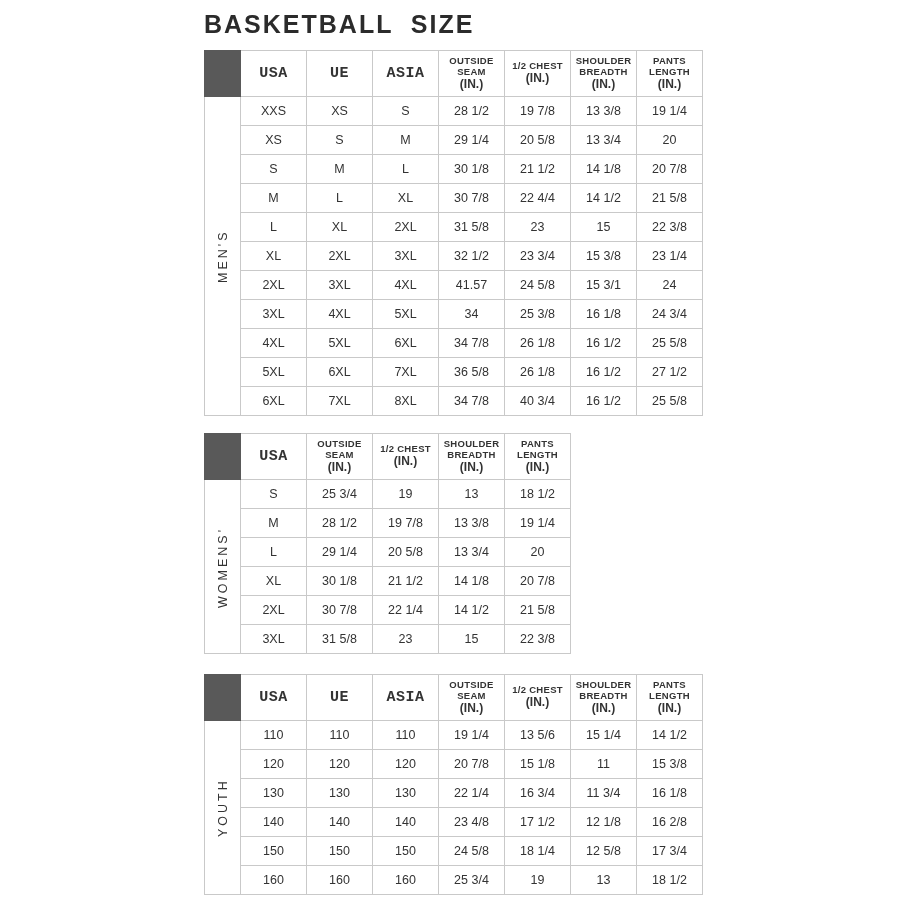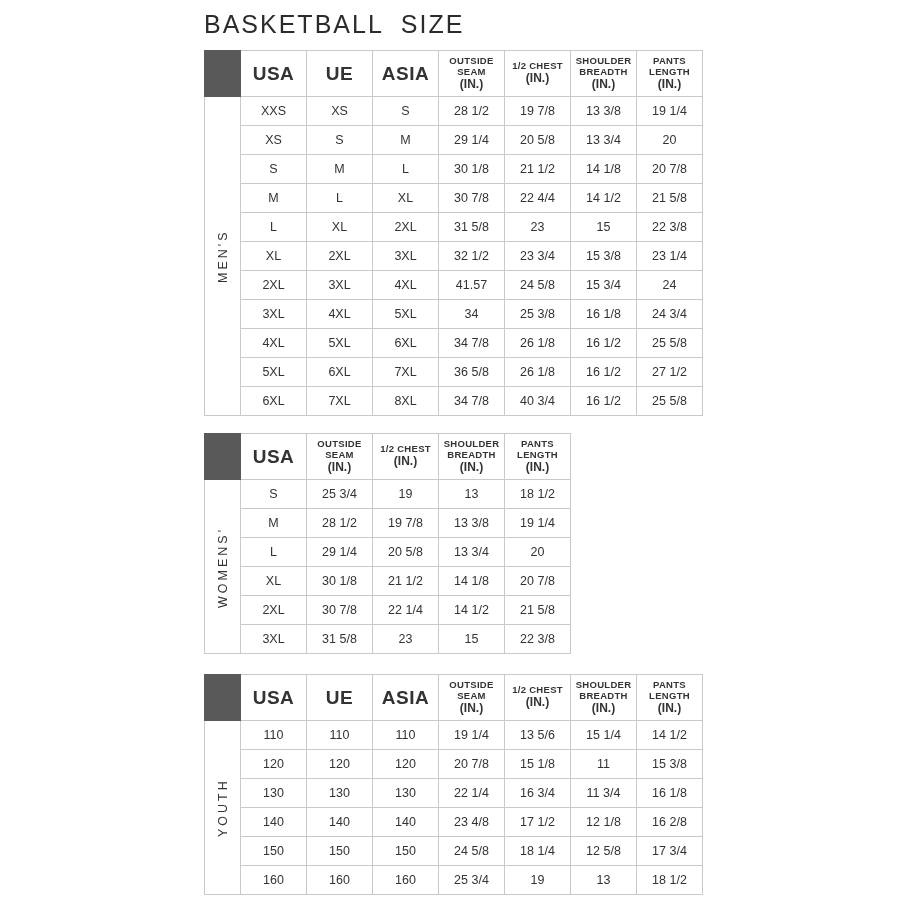--- a/index.html
+++ b/index.html
@@ -19,21 +19,21 @@
     position: relative;
     width: 900px;
     height: 900px;
     box-sizing: border-box;
   }
   .title {
     position: absolute;
     left: 204px;
     top: 10px;
     font-size: 25px;
-    font-weight: normal;
+    font-weight: bold;
     letter-spacing: 2px;
     color: #2b2b2b;
     font-family: "Liberation Sans", sans-serif;
     white-space: pre;
   }
 
   table.size-table {
     border-collapse: collapse;
     table-layout: fixed;
     position: absolute;
@@ -52,22 +52,23 @@
     color: #ffffff;
     font-weight: bold;
     border: 1px solid #595959;
     line-height: 1.15;
   }
   thead th.blank {
     background: #595959;
     border: 1px solid #595959;
   }
   th .big {
-    font-size: 19px;
+    font-size: 15px;
     letter-spacing: 0.5px;
+    font-family: Liberation Mono, monospace;
   }
   th .small {
     font-size: 9.5px;
     letter-spacing: 0.3px;
     text-transform: uppercase;
     display: block;
   }
   th .unit {
     font-size: 12px;
     display: block;
@@ -188,21 +189,21 @@
           <td>23 3/4</td>
           <td>15 3/8</td>
           <td>23 1/4</td>
         </tr>
         <tr>
           <td>2XL</td>
           <td>3XL</td>
           <td>4XL</td>
           <td>41.57</td>
           <td>24 5/8</td>
-          <td>15 3/4</td>
+          <td>15 3/1</td>
           <td>24</td>
         </tr>
         <tr>
           <td>3XL</td>
           <td>4XL</td>
           <td>5XL</td>
           <td>34</td>
           <td>25 3/8</td>
           <td>16 1/8</td>
           <td>24 3/4</td>

